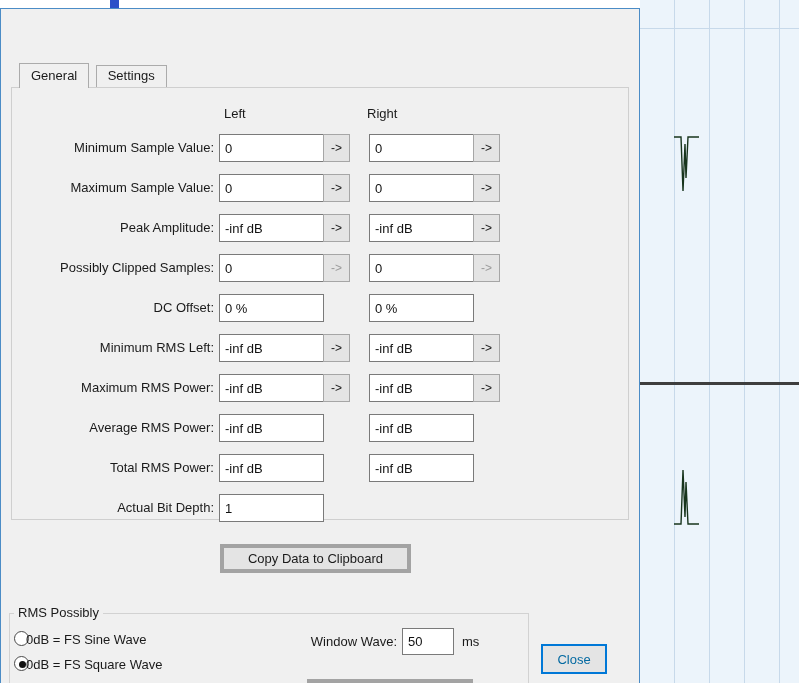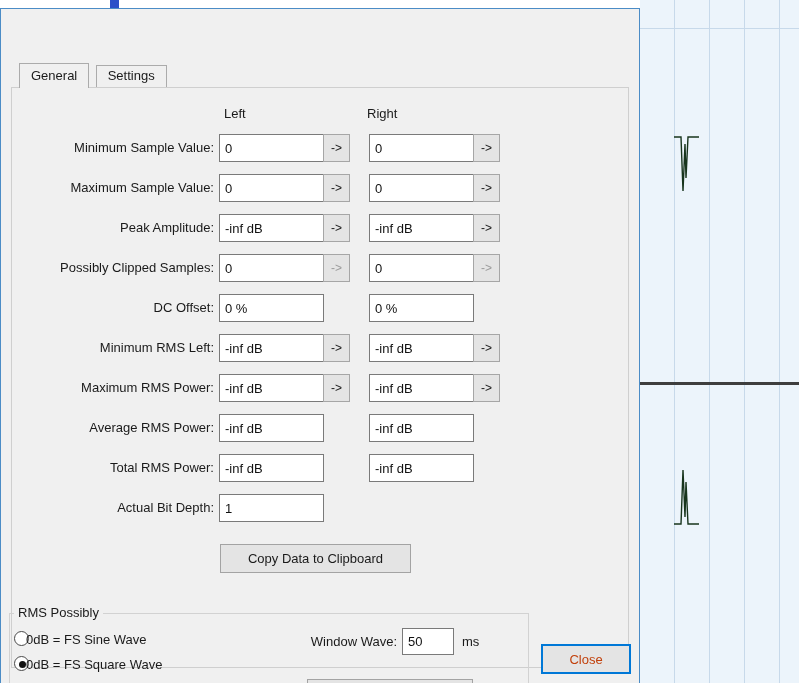--- a/index.html
+++ b/index.html
@@ -27,42 +27,42 @@
   .title{position:absolute; left:10px; top:0; line-height:45px; font-size:15px; color:#1a1a1a;}
   .close-x{position:absolute; right:14px; top:0; line-height:45px; font-size:17px; color:#333; cursor:default;}
 
   .tabs{position:absolute; left:18px; top:54px; height:25px; z-index:3;}
   .tab{display:inline-block; vertical-align:top; box-sizing:border-box;
        font-size:13px; color:#1a1a1a; background:#f0f0f0;
        border:1px solid #ababab; padding:0 11px; margin-right:2px;}
   .tab.active{height:25px; line-height:23px; border-bottom:none; position:relative; z-index:4;}
   .tab.inactive{height:22px; line-height:20px; margin-top:2px; border-bottom:none;}
 
-  .tabpage{position:absolute; left:10px; top:78px; width:618px; height:581px;
+  .tabpage{position:absolute; left:10px; top:78px; width:618px; height:433px;
            border:1px solid #cfcfcf; box-sizing:border-box; background:#f0f0f0;}
   .colhead{position:absolute; top:18px; font-size:13px; color:#1a1a1a;}
   .colhead.ch-left{left:212px;}
   .colhead.ch-right{left:355px;}
 
   .row{position:absolute; left:0; width:100%; height:28px;}
   .rlabel{position:absolute; left:0; top:0; width:202px; text-align:right;
           line-height:28px; font-size:13px; color:#1a1a1a;}
   .fld{position:absolute; top:0; height:28px; box-sizing:border-box;
        border:1px solid #7a7a7a; background:#ffffff; font-family:"Liberation Sans",sans-serif;
        font-size:13px; color:#111; padding:0 5px; outline:none;}
   .fld-l{left:207px; width:105px;}
   .fld-r{left:357px; width:105px;}
   .arr{position:absolute; top:0; width:27px; height:28px; box-sizing:border-box;
        border:1px solid #a6a6a6; background:#e4e4e4; font-family:"Liberation Sans",sans-serif;
        font-size:12px; color:#1a1a1a; text-align:center; padding:0; line-height:26px;}
   .arr-l{left:311px;}
   .arr-r{left:461px;}
   .arr.disabled{color:#9c9c9c;}
 
-  .btn{box-sizing:border-box; border:1px solid #a3a3a3; background:#e4e4e4;
+  .btn{box-sizing:border-box; border:4px solid #a3a3a3; background:#e4e4e4;
        font-family:"Liberation Sans",sans-serif; font-size:13px; color:#1a1a1a;}
   .copy-btn{position:absolute; left:208px; top:456px; width:191px; height:29px;}
 
   .rms-group{position:absolute; left:8px; top:604px; width:520px; height:92px;
              border:1px solid #d2d2d2; box-sizing:border-box;}
   .rms-title{position:absolute; left:4px; top:-9px; background:#f0f0f0; padding:0 4px;
              font-size:13px; color:#1a1a1a;}
   .radio-row{position:absolute; left:4px; height:20px;}
   .radio-row.r1{top:16px;}
   .radio-row.r2{top:41px;}
@@ -70,23 +70,23 @@
                 border:1px solid #4a4a4a; background:#ffffff; box-sizing:border-box;}
   .radio-dot{position:absolute; left:4px; top:4px; width:7px; height:7px; border-radius:50%; background:#111;}
   .radio-label{position:absolute; left:12px; top:0; line-height:19px; font-size:13px; color:#1a1a1a; white-space:nowrap;}
 
   .ww-label{position:absolute; left:240px; top:14px; width:147px; text-align:right;
             line-height:27px; font-size:13px; color:#1a1a1a;}
   .ww-input{position:absolute; left:392px; top:14px; width:52px; height:27px;}
   .ww-unit{position:absolute; left:452px; top:14px; line-height:27px; font-size:13px; color:#1a1a1a;}
   .recalc-btn{position:absolute; left:297px; top:65px; width:166px; height:28px;}
 
-  .close-btn{position:absolute; left:540px; top:635px; width:90px; height:30px;
+  .close-btn{position:absolute; left:540px; top:635px; width:66px; height:30px;
              border:2px solid #0078d7; background:#e4e4e4;
-             font-family:"Liberation Sans",sans-serif; font-size:13px; color:#c2410c; box-sizing:border-box;}
+             font-family:"Liberation Sans",sans-serif; font-size:13px; color:#0369a1; box-sizing:border-box;}
 </style>
 </head>
 <body>
 
 <div class="screen">
 
   <div class="wave-area">
     <div class="wave-hline-light"></div>
     <div class="track-sep"></div>
     <svg class="spike spike-top" width="26" height="66" viewBox="0 0 26 66">

